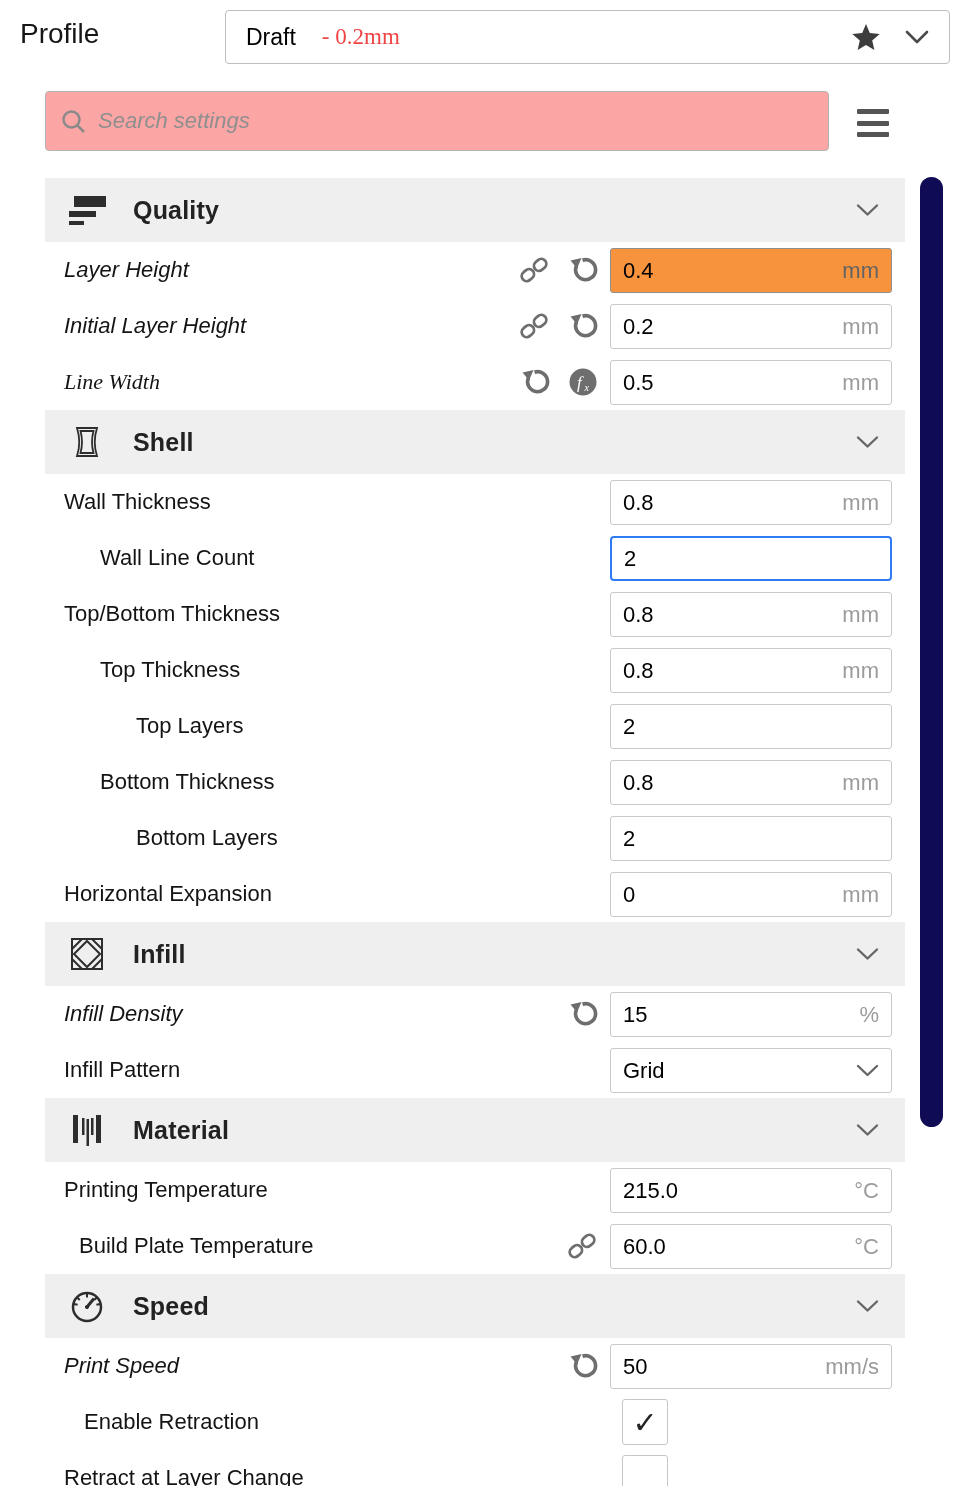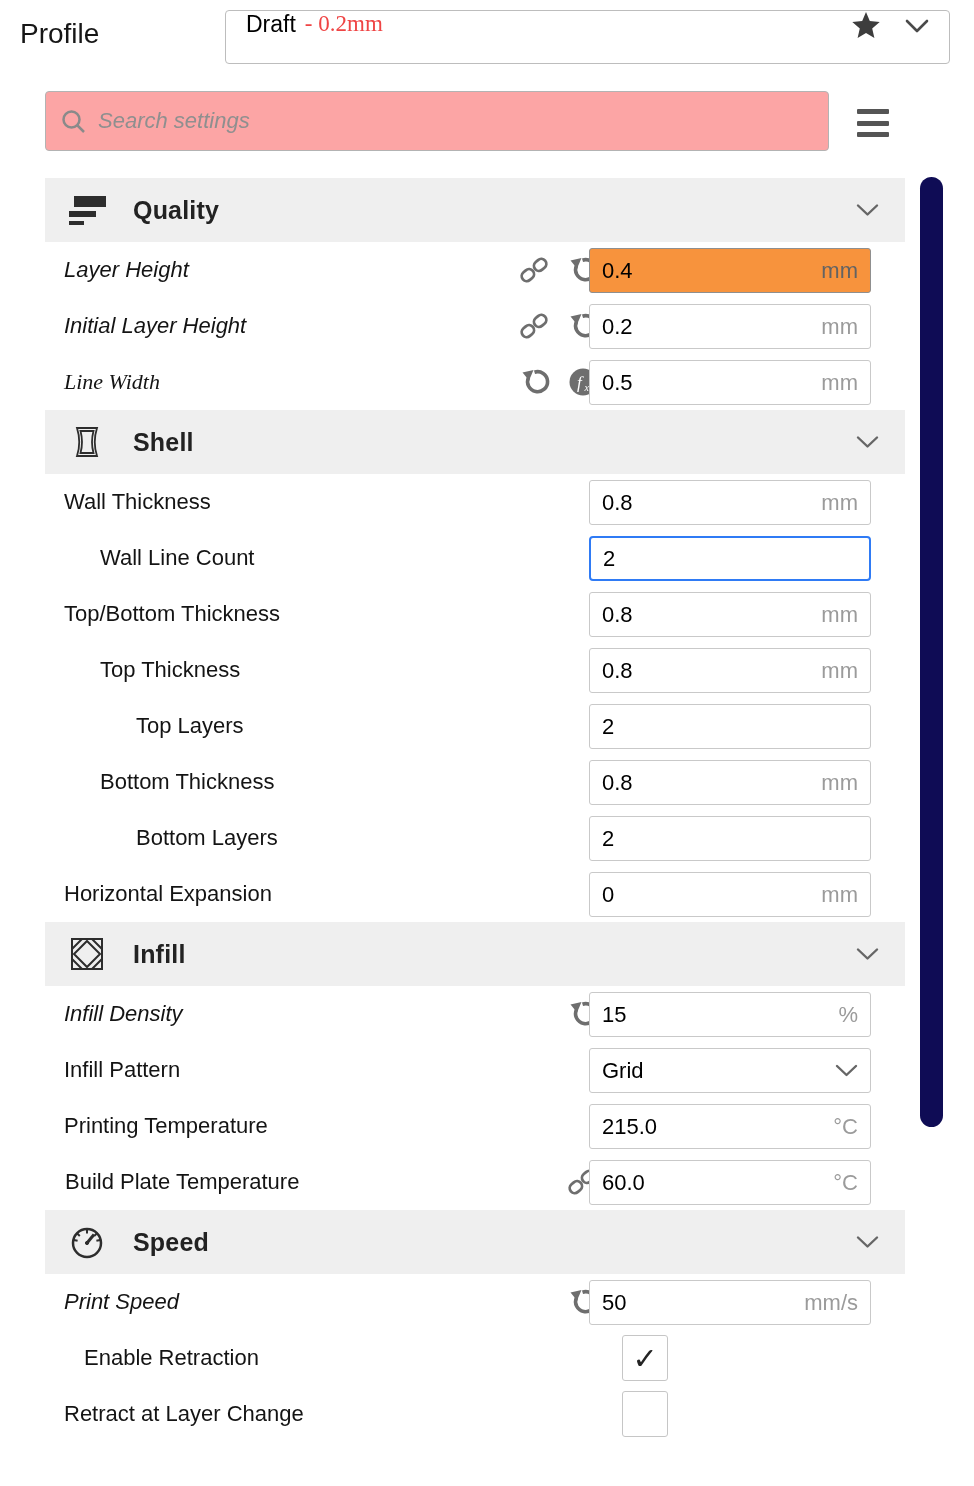--- a/index.html
+++ b/index.html
@@ -5,41 +5,41 @@
   html,body{margin:0;padding:0;}
   body{
     position:relative;width:974px;height:1486px;overflow:hidden;background:#fff;
     font-family:"Liberation Sans",sans-serif;
     --accent-orange:#F7933D; --focus-blue:#2F7BF5; --scrollbar:#0F0C55; --header-bg:#EFEFEF;
   }
   .icon svg{display:block;}
   
   .profile-label{position:absolute;left:20px;top:18px;font-size:28px;color:#161616;}
   .profile-box{position:absolute;left:225px;top:10px;width:725px;height:54px;border:1px solid #bdbdbd;
-    border-radius:4px;box-sizing:border-box;display:flex;align-items:flex-start;padding:0 20px;background:#fff;cursor:pointer;}
+    border-radius:4px;box-sizing:border-box;display:flex;align-items:center;padding:0 20px;background:#fff;cursor:pointer;gap:17px;}
   .profile-name{font-size:23px;color:#000;font-weight:500;}
   .profile-detail{font-size:23px;color:#ef4444;margin-left:9px;font-family:Liberation Serif, serif;}
   .profile-actions{margin-left:auto;display:flex;align-items:center;gap:24px;}
   .search-box{position:absolute;left:45px;top:91px;width:784px;height:60px;border:1px solid #b3b3b3;
     border-radius:4px;box-sizing:border-box;display:flex;align-items:center;padding:0 14px;background:#fca5a5;}
   .search-input{border:none;outline:none;flex:1;margin-left:9px;font-size:22px;font-family:"Liberation Sans",sans-serif;color:#333;background:transparent;}
   .search-input::placeholder{font-style:italic;color:#8f8f8f;}
   .hamburger{position:absolute;left:857px;top:109px;width:32px;height:28px;display:flex;flex-direction:column;justify-content:space-between;cursor:pointer;}
   .hamburger .bar{height:5px;background:#555;border-radius:1px;}
   
   .settings{position:absolute;left:45px;top:178px;width:860px;}
   .section-header{height:64px;background:var(--header-bg);display:flex;align-items:center;position:relative;cursor:pointer;}
   .sec-icon{margin-left:22px;width:40px;display:flex;justify-content:center;}
   .sec-title{font-size:25px;font-weight:bold;color:#222;margin-left:26px;letter-spacing:.2px;}
   .sec-chevron{position:absolute;right:26px;top:50%;transform:translateY(-50%);}
   .row{height:56px;position:relative;background:#fff;}
   .row-label{position:absolute;top:50%;transform:translateY(-50%);font-size:22px;color:#141414;white-space:nowrap;}
   .row-label.italic{font-style:italic;}
   .row-icons{position:absolute;right:307px;top:50%;transform:translateY(-50%);display:flex;align-items:center;gap:18px;}
-  .input-box{position:absolute;left:544px;top:6px;width:282px;height:45px;border:1px solid #c9c9c9;border-radius:3px;
+  .input-box{position:absolute;left:565px;top:6px;width:282px;height:45px;border:1px solid #c9c9c9;border-radius:3px;
     box-sizing:border-box;display:flex;align-items:center;justify-content:space-between;padding:0 12px;background:#fff;cursor:text;}
   .input-box .value{font-size:22px;color:#000;}
   .input-box .unit{font-size:22px;color:#9b9b9b;}
   .input-box.modified{background:var(--accent-orange);border-color:#8f8f8f;}
   .input-box.modified .unit{color:#636363;}
   .input-box.focused{border:2px solid var(--focus-blue);border-radius:4px;}
   .select-box{cursor:pointer;}
   .checkbox{position:absolute;left:577px;top:5px;width:46px;height:46px;border:1px solid #c6c6c6;border-radius:3px;
     box-sizing:border-box;background:#fff;display:flex;align-items:center;justify-content:center;
     font-size:30px;color:#242424;cursor:pointer;}
@@ -267,29 +267,46 @@
       <span class="row-label" style="left: 19px;">Infill Pattern</span>
       <div class="input-box select-box">
         <span class="value">Grid</span>
         <span class="icon">
           <svg width="23" height="13" viewBox="0 0 23 13" fill="none" stroke="#666" stroke-width="2.4" stroke-linecap="round" stroke-linejoin="round">
             <path d="M2 2 L11.5 11 L21 2"></path>
           </svg>
         </span>
       </div>
     </div>
+    <div class="section-header">
+      <span class="icon sec-icon">
+        <svg width="34" height="34" viewBox="0 0 34 34" fill="#2d2d2d">
+          <rect x="3" y="2" width="5" height="28"></rect>
+          <rect x="12" y="5" width="2.5" height="17"></rect>
+          <rect x="16.5" y="6" width="2.5" height="27"></rect>
+          <rect x="21" y="5" width="2.5" height="17"></rect>
+          <rect x="26" y="2" width="5" height="28"></rect>
+        </svg>
+      </span>
+      <span class="sec-title">Material</span>
+      <span class="icon sec-chevron">
+        <svg width="23" height="13" viewBox="0 0 23 13" fill="none" stroke="#666" stroke-width="2.4" stroke-linecap="round" stroke-linejoin="round">
+          <path d="M2 2 L11.5 11 L21 2"></path>
+        </svg>
+      </span>
+    </div>
     <div class="row">
       <span class="row-label" style="left: 19px;">Printing Temperature</span>
       <div class="input-box">
         <span class="value">215.0</span>
         <span class="unit">°C</span>
       </div>
     </div>
     <div class="row">
-      <span class="row-label" style="left: 20px;">Build Plate Temperature</span>
+      <span class="row-label" style="left: 34px;">Build Plate Temperature</span>
       <span class="row-icons">
         <span class="icon">
           <svg width="32" height="30" viewBox="0 0 32 30" fill="none" stroke="#6e6e6e" stroke-width="2.8">
             <g transform="rotate(-40 16 15)">
               <rect x="1.5" y="10" width="13" height="10" rx="5"></rect>
               <rect x="17.5" y="10" width="13" height="10" rx="5"></rect>
             </g>
           </svg>
         </span>
       </span>

